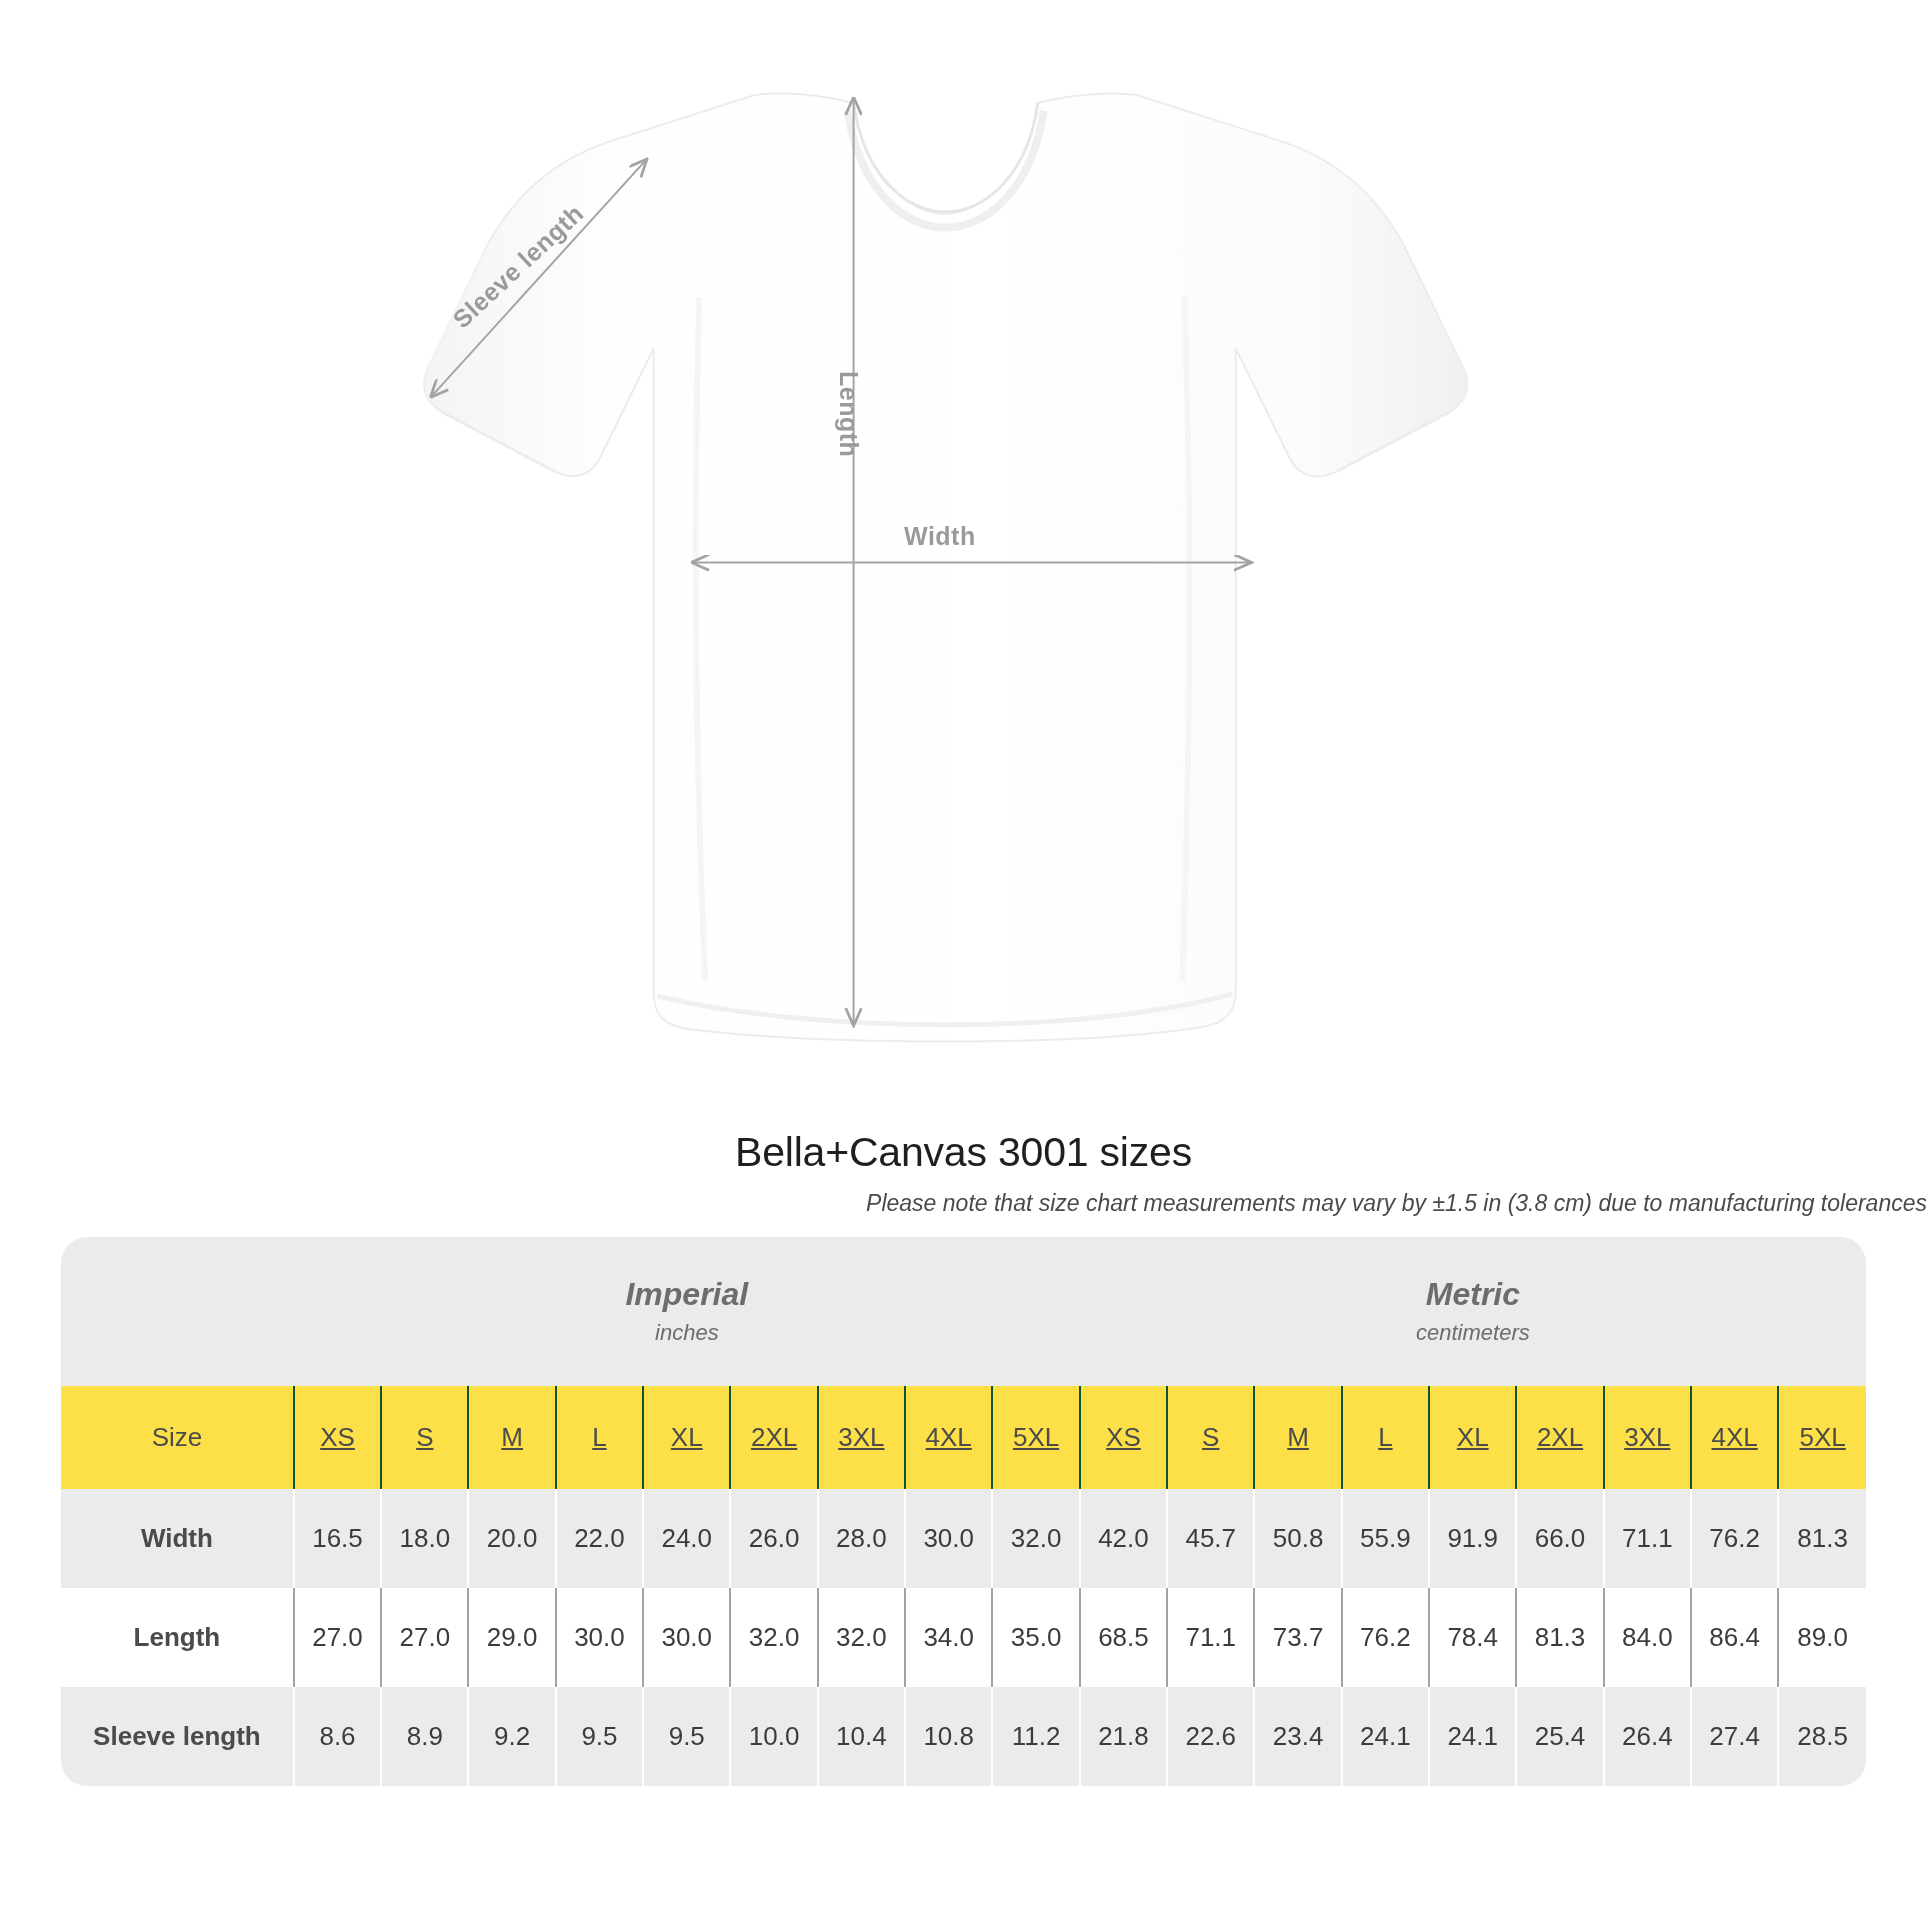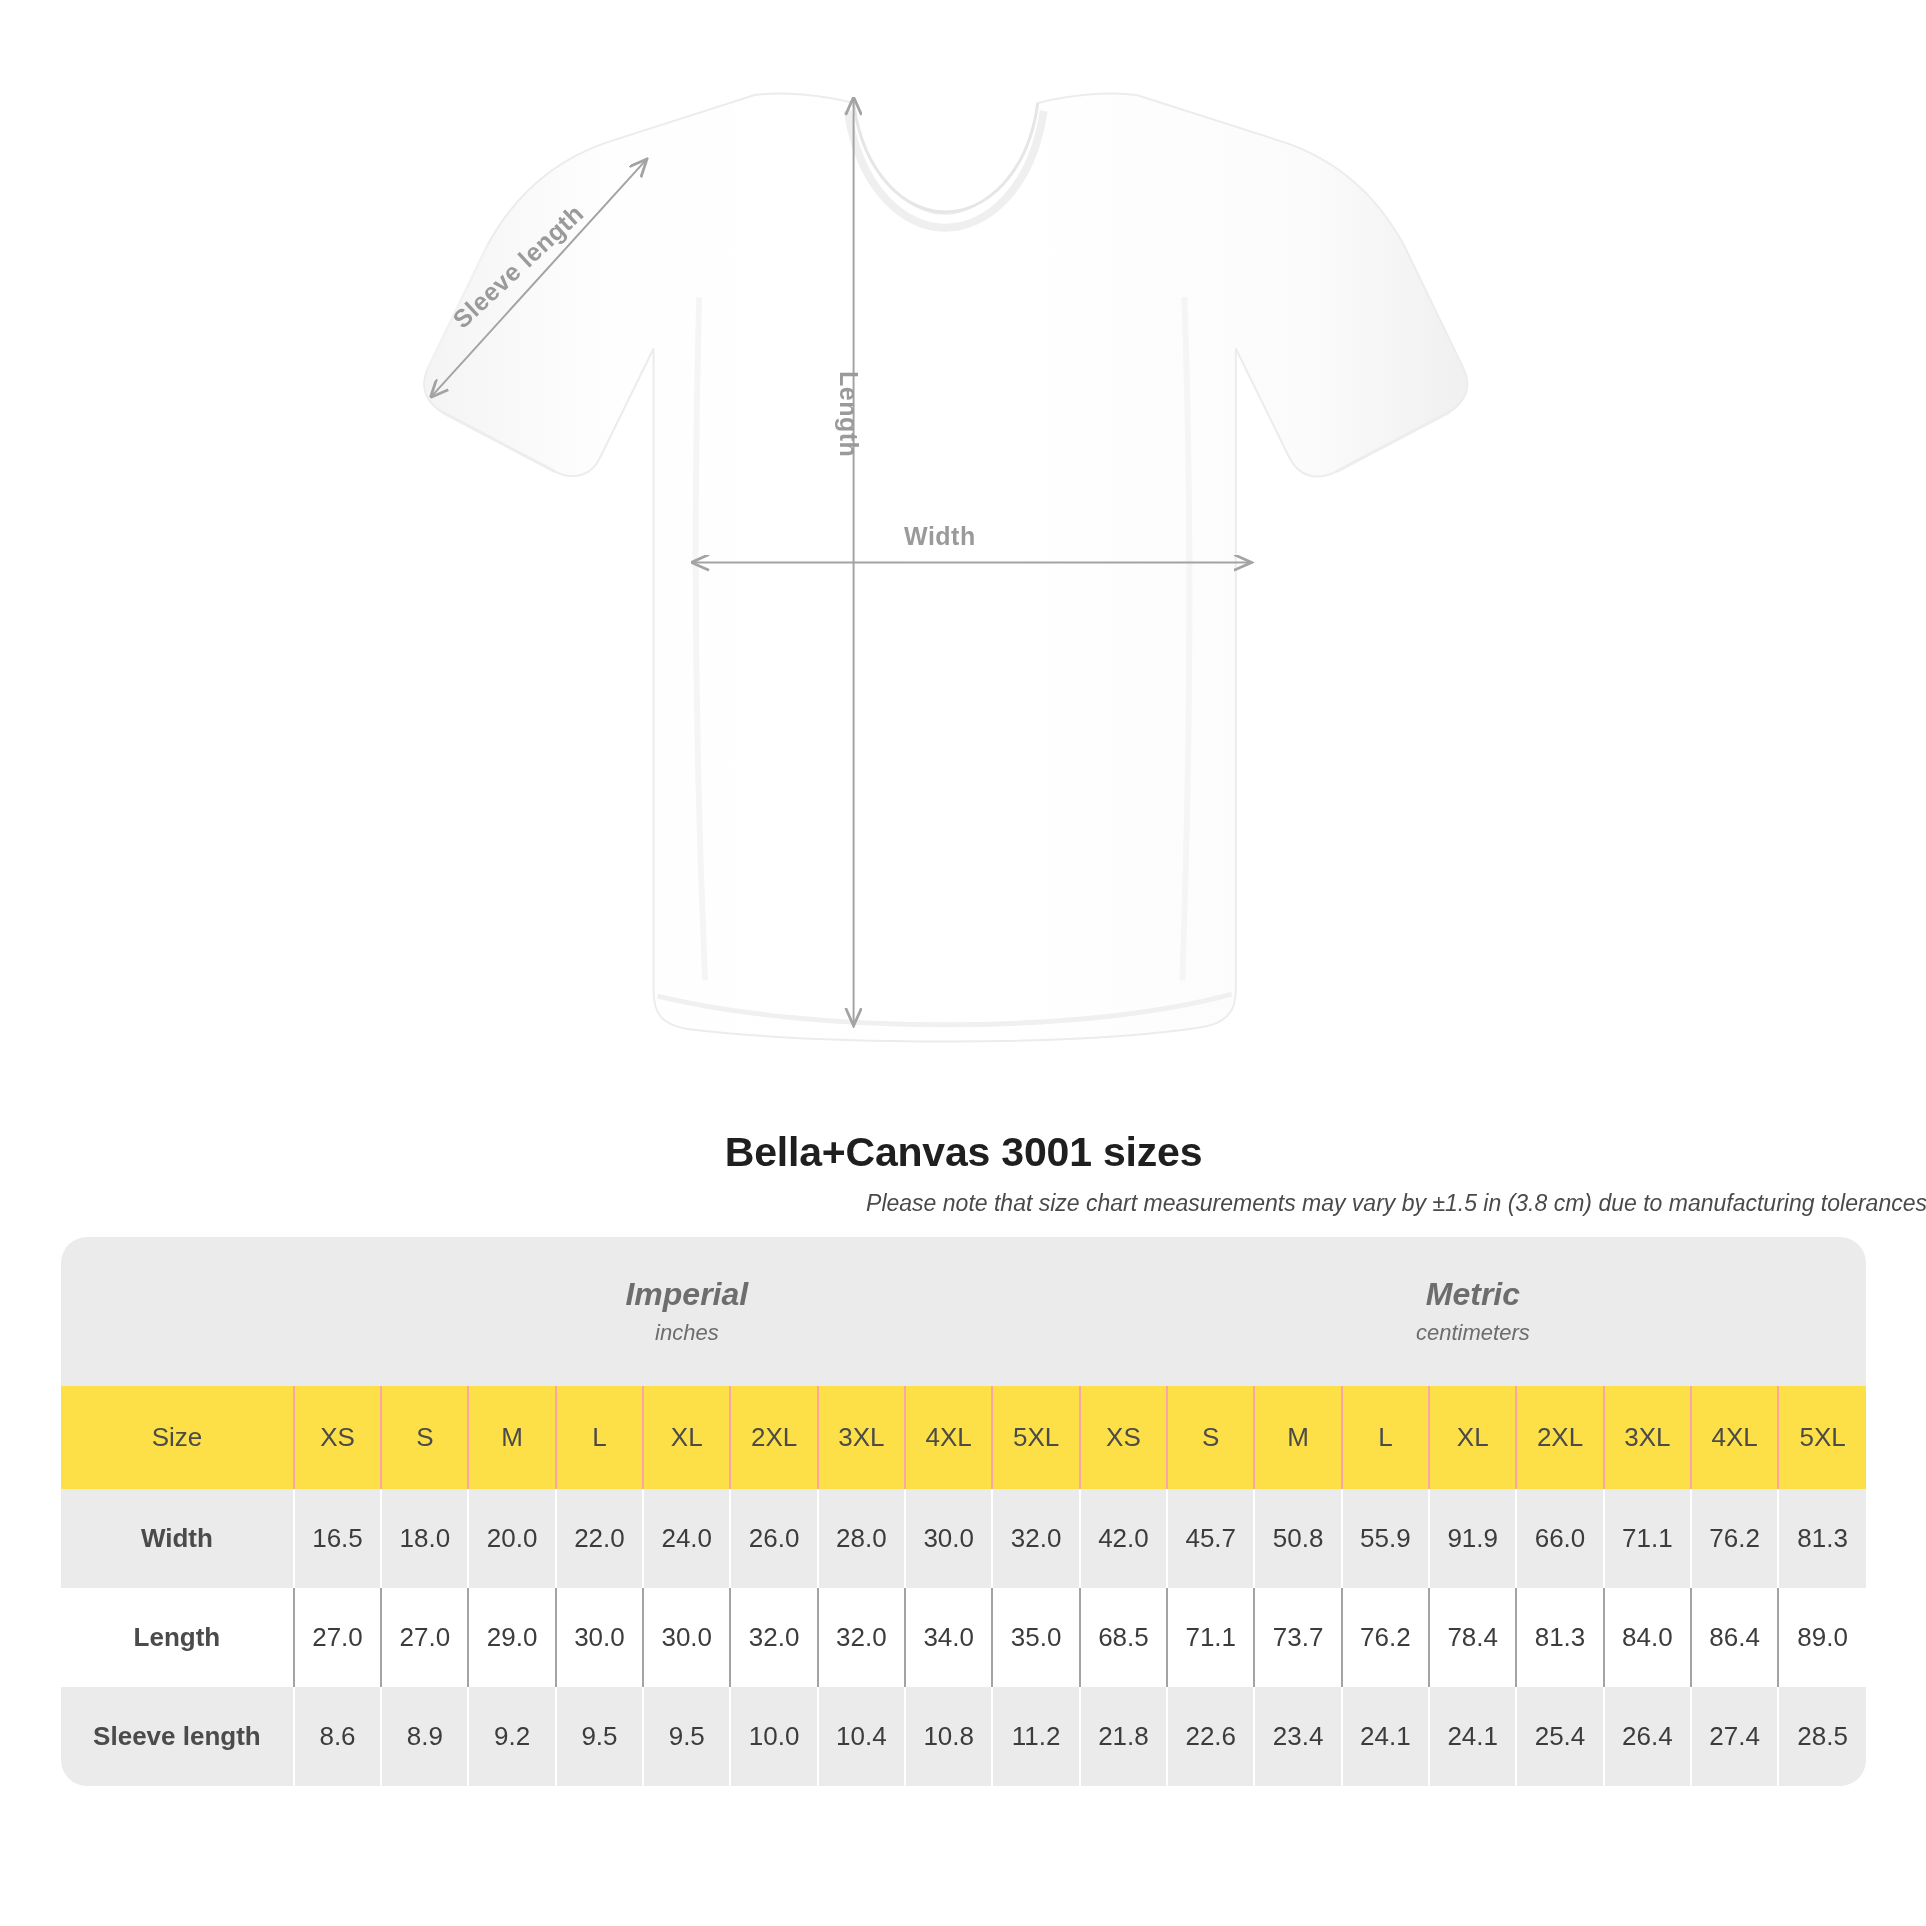--- a/index.html
+++ b/index.html
@@ -55,21 +55,21 @@
     transform-origin: left top;
   }
 
   
   .title-block {
     text-align: center;
     margin-top: 20px;
   }
   .chart-title {
     font-size: 41px;
-    font-weight: bold;
+    font-weight: normal;
     color: #1f1f1f;
     margin: 0 0 14px 0;
     letter-spacing: -0.2px;
   }
   .chart-note {
     font-size: 23px;
     font-style: italic;
     color: #4a4a4a;
     margin: 0;
     text-align: right;
@@ -134,21 +134,21 @@
   .data-row td.row-label-cell { font-weight: bold; color: #4b4b4b; }
 
   .col-label { width: 184px; }
   .col-data { width: 69px; }
 
   
   .size-row td.sep, .data-row td.sep {
     border-left: 2px solid #ffffff;
   }
   .data-row.plain td.sep { border-left: 2px solid #a3a3a3; }
-  .size-row td.sep { border-left: 2px solid #fca5a5; }
+  .size-row td.sep { border-left: 2px solid #14532d; text-decoration: underline; }
 </style>
 </head>
 <body>
 
 <div class="page">
 
   <div class="illustration">
     <svg class="shirt-svg" width="1927" height="1109" viewBox="0 0 1946 1120">
       <defs>
         <marker id="arrowEnd" markerWidth="10" markerHeight="10" refX="8" refY="4" orient="auto">

